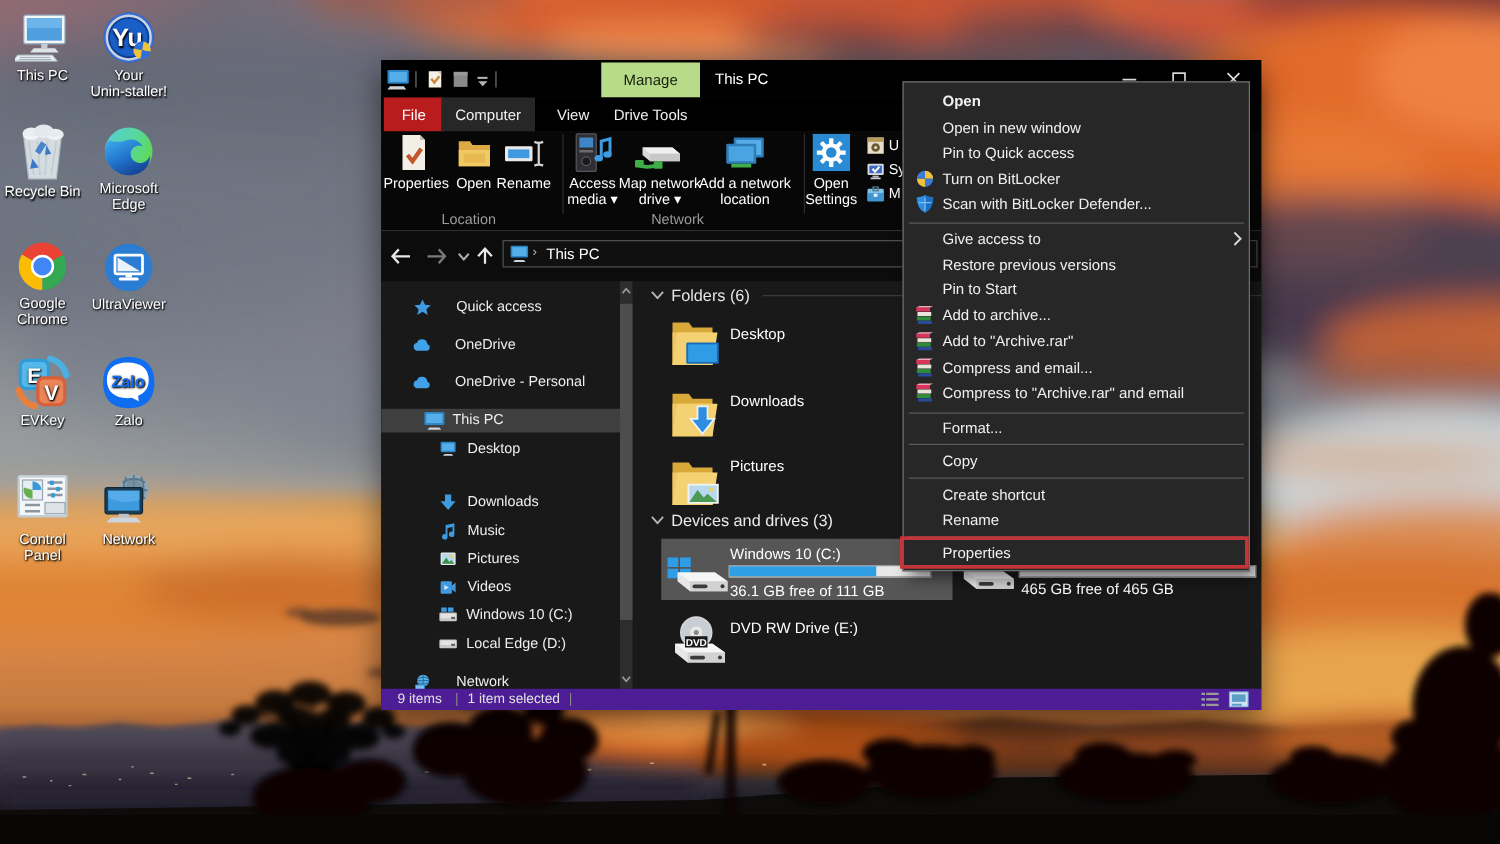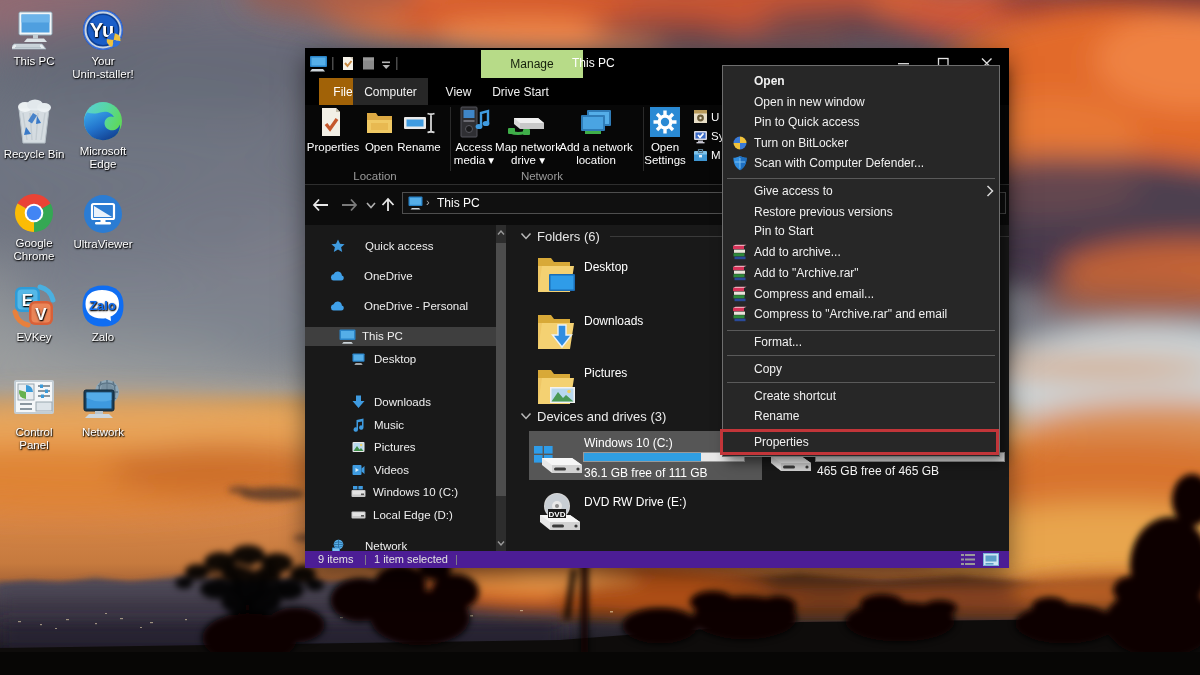--- a/index.html
+++ b/index.html
@@ -367,38 +367,38 @@
     <rect x="34" y="2" width="10" height="13" fill="#f5f1e8"></rect>
         <path d="M41 2 L44 2 L44 5 Z" fill="#c9c2b2"></path>
         <path d="M36 8 l2.5 3 4-5" stroke="#c88a42" stroke-width="2" fill="none"></path>
     <rect x="54" y="2.5" width="11" height="12" fill="#8a8a8a"></rect>
         <rect x="54" y="2.5" width="11" height="3" fill="#9a9a9a"></rect>
     <rect x="73" y="6.5" width="8" height="1.6" fill="#b5b5b5"></rect>
         <path d="M73.5 10 L81 10 L77.2 14 Z" fill="#b5b5b5"></path>
     <rect x="87" y="2" width="1.5" height="13" fill="#4a4a4a"></rect>
   </svg>
 
-  <div class="abs" style="left:176px;top:2px;width:102px;height:28px;background:#b7db88;color:#16200c;font-size:12px;display:flex;align-items:center;justify-content:center;">Manage</div>
+  <div class="abs" style="left:176px;top:2px;width:79px;height:28px;background:#b7db88;color:#16200c;font-size:12px;display:flex;align-items:center;justify-content:center;">Manage</div>
   <div class="abs wtxt" style="left:267px;top:8px;font-size:12px;">This PC</div>
 
   <svg class="abs" style="left:585px;top:9px;" width="112" height="12" viewBox="0 0 112 12">
     <rect x="8" y="6" width="11" height="1.4" fill="#e8e8e8"></rect>
     <rect x="48.5" y="1.5" width="9.5" height="9.5" fill="none" stroke="#e8e8e8" stroke-width="1.3"></rect>
     <path d="M92 1.5 L101.5 11 M101.5 1.5 L92 11" stroke="#e8e8e8" stroke-width="1.4"></path>
   </svg>
 
   <div class="abs" style="left:696px;top:33px;width:8px;height:14px;background:#2d7ac4;border-radius:8px 0 0 8px;"></div>
 
   <div class="abs" style="left:0;top:30px;width:704px;height:27px;background:#000;"></div>
 
   <div class="abs" style="left:0;top:57px;width:704px;height:80px;background:#070707;border-bottom:1px solid #2e2e2e;box-sizing:border-box;"></div>
-  <div class="abs" style="left:2px;top:30px;width:48px;height:27px;background:#a16207;color:#fff;font-size:12px;display:flex;align-items:center;justify-content:center;margin-left:12px;">File</div>
+  <div class="abs" style="left:2px;top:30px;width:48px;height:27px;background:#b91c1c;color:#fff;font-size:12px;display:flex;align-items:center;justify-content:center;">File</div>
   <div class="abs" style="left:48px;top:30px;width:75px;height:27px;background:#272727;color:#f0f0f0;font-size:12px;display:flex;align-items:center;justify-content:center;">Computer</div>
   <div class="abs" style="left:128px;top:30px;width:51px;height:27px;color:#f0f0f0;font-size:12px;display:flex;align-items:center;justify-content:center;">View</div>
-  <div class="abs" style="left:176px;top:30px;width:79px;height:27px;color:#f0f0f0;font-size:12px;display:flex;align-items:center;justify-content:center;">Drive Start</div>
+  <div class="abs" style="left:176px;top:30px;width:79px;height:27px;color:#f0f0f0;font-size:12px;display:flex;align-items:center;justify-content:center;">Drive Tools</div>
 
   <svg class="abs" style="left:14px;top:59px;" width="24" height="30" viewBox="0 0 24 30">
     <path d="M3 1 L17 1 L21 5 L21 29 L3 29 Z" fill="#f2efe6"></path>
         <path d="M17 1 L17 5 L21 5 Z" fill="#c5beab"></path>
     <path d="M7 17 l4 5 7-10" stroke="#c4572c" stroke-width="3.4" fill="none"></path>
   </svg>
   <div class="abs wtxt" style="left:0px;top:93px;width:56px;text-align:center;font-size:11.5px;">Properties</div>
   <svg class="abs" style="left:61px;top:62px;" width="27" height="24" viewBox="0 0 27 24">
     <path d="M1 3 L10 3 L12 6 L26 6 L26 23 L1 23 Z" fill="#dca943"></path>
     <path d="M1 10 L26 10 L26 23 L1 23 Z" fill="#f0c964"></path>
@@ -722,21 +722,21 @@
           <path d="M8 8 L14.5 8 A6.5 6.5 0 0 1 8 14.5 Z" fill="#3a7bd8"></path>
         </svg>
     <span class="mt">Turn on BitLocker</span>
       </div>
   <div class="mi" style="top:86.5px;">
     <svg class="mic" viewBox="0 0 16 16">
           <path d="M8 1 C10 2.2 12.5 2.8 14.6 2.8 C14.6 8.5 12.4 13 8 15.2 C3.6 13 1.4 8.5 1.4 2.8 C3.5 2.8 6 2.2 8 1 Z" fill="#2f8de0"></path>
           <path d="M8 1 C10 2.2 12.5 2.8 14.6 2.8 C14.6 8.5 12.4 13 8 15.2 Z" fill="#1e6fc0"></path>
           <path d="M8 3 L8 13.5 M3 7 L13 7" stroke="#7ec0f0" stroke-width="1"></path>
         </svg>
-    <span class="mt">Scan with Computer Defender...</span>
+    <span class="mt">Scan with BitLocker Defender...</span>
       </div>
   <div class="msep" style="top:112px;"></div>
   <div class="mi" style="top:114px;">
         <span class="mt">Give access to</span>
     <svg class="abs" style="left:262px;top:5px;" width="8" height="12" viewBox="0 0 8 12">
           <path d="M1.5 1 L6.5 6 L1.5 11" stroke="#d8d8d8" stroke-width="1.5" fill="none"></path>
         </svg>
       </div>
   <div class="mi" style="top:135px;">
         <span class="mt">Restore previous versions</span>

